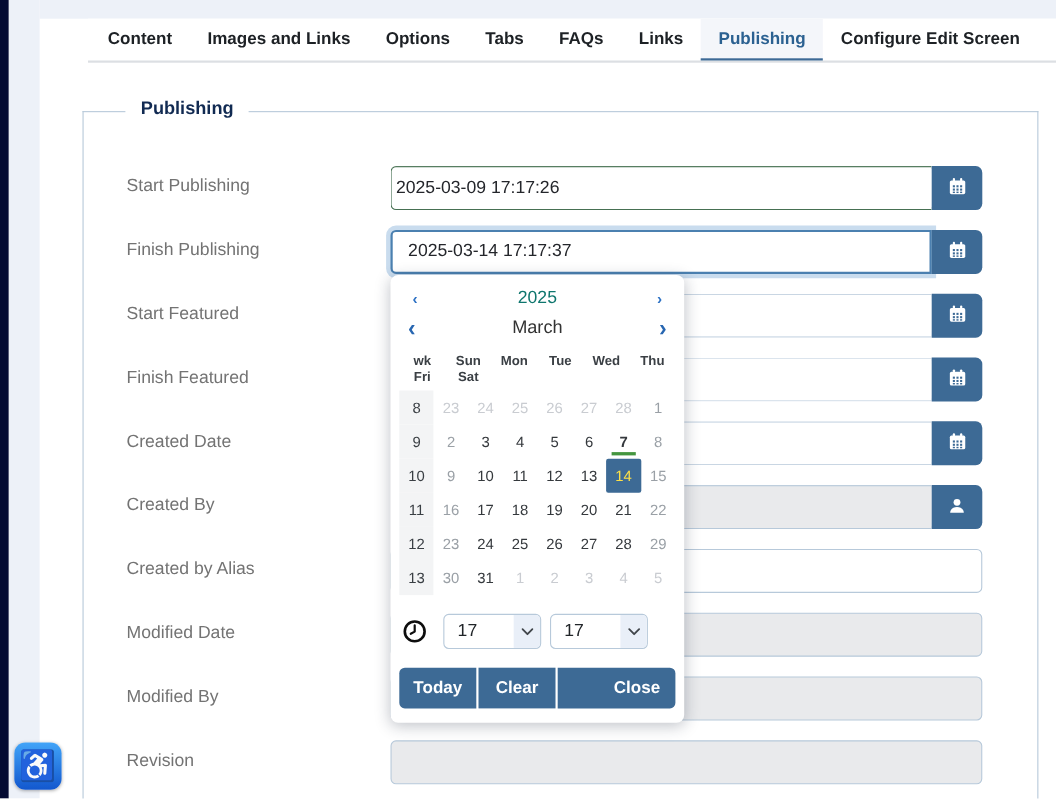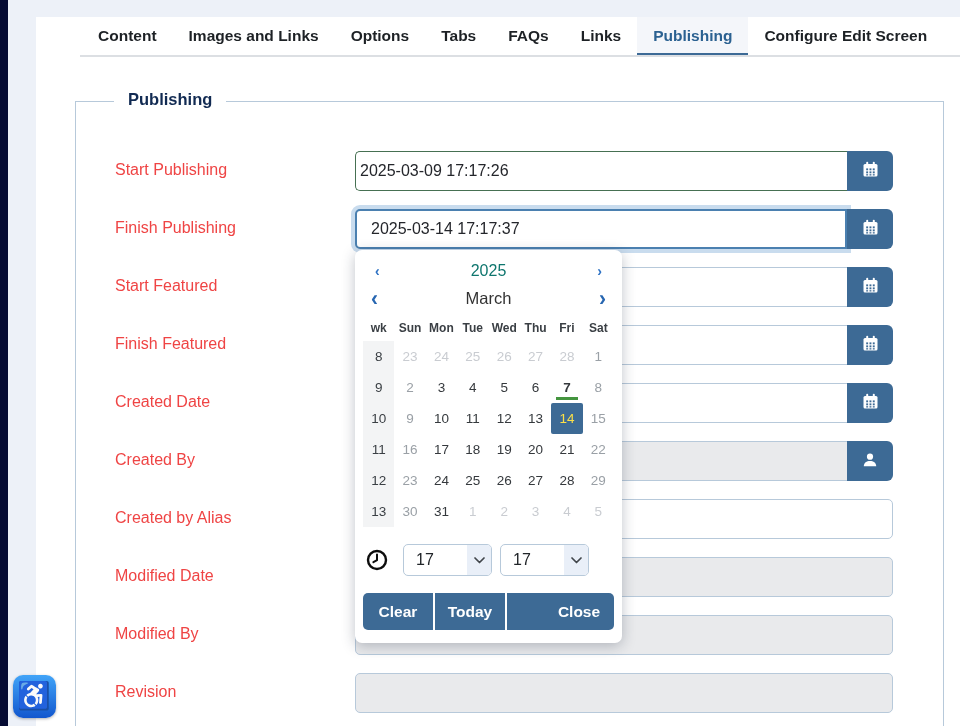--- a/index.html
+++ b/index.html
@@ -22,21 +22,21 @@
   .tab.active::after{content:"";position:absolute;left:0;right:0;bottom:-2px;height:4px;background:#3d6a96;}
 
   
   .panel{position:absolute;left:75px;top:101px;width:869px;height:630px;
     border:1px solid #b7c9da;border-bottom:none;background:#fff;box-sizing:border-box;}
   .legend{position:absolute;top:-12px;left:38px;background:#fff;padding:0 14px;
     font-size:16.5px;font-weight:bold;color:#112a52;}
 
   
   .frow{position:absolute;left:115px;width:790px;height:40px;}
-  .flabel{position:absolute;left:0;top:10px;font-size:16px;font-weight:500;color:#ef4444;}
+  .flabel{position:absolute;left:0;top:10px;font-size:16px;font-weight:500;color:#737373;}
   .igroup{position:absolute;left:240px;top:0;width:538px;height:40px;display:flex;}
   .tinput{
     flex:1;min-width:0;height:40px;box-sizing:border-box;border:1px solid #b7c9da;border-right:none;
     border-radius:5px 0 0 5px;padding:0 4px;font-size:16px;color:#24262b;
     font-family:inherit;background:#fff;outline:none;
   }
   .tinput.full{border-right:1px solid #b7c9da;border-radius:5px;}
   .tinput.valid{border-color:#467052;}
   .tinput.focused{border:2px solid #4b80b0;box-shadow:0 0 0 4px #c9dcee;padding:0 14px;}
   .tinput.disabled{background:#e9eaec;}
@@ -45,21 +45,21 @@
 
   
   .popup{position:absolute;left:355px;top:250px;width:267px;background:#fff;border-radius:7px;
     box-shadow:0 3px 14px rgba(30,40,60,.28);z-index:30;padding:10px 8px 13px;box-sizing:border-box;}
   .nav-year{display:flex;align-items:center;justify-content:space-between;padding:2px 12px 0;}
   .nav-month{display:flex;align-items:center;justify-content:space-between;padding:8px 8px 0;}
   .year-text{font-size:16px;color:#0f766e;}
   .month-text{font-size:16.5px;color:#333;}
   .arr-s{font-size:14px;font-weight:bold;color:#2e72c4;cursor:pointer;line-height:1;}
   .arr-b{font-size:21px;font-weight:900;color:#2766b1;cursor:pointer;line-height:1;transform:scaleY(1.05);}
-  .dow{display:grid;grid-template-columns:repeat(8,1fr);margin-top:12px;}
+  .dow{display:grid;grid-template-columns:repeat(6,1fr);margin-top:12px;}
   .dow span{text-align:center;font-size:12px;font-weight:bold;color:#3a3f44;}
   .grid{display:grid;grid-template-columns:repeat(8,1fr);grid-auto-rows:31px;margin-top:6px;}
   .c{display:flex;align-items:center;justify-content:center;font-size:13.5px;color:#35393d;cursor:pointer;position:relative;}
   .c.wk{background:#f3f4f5;color:#3a3f44;cursor:default;}
   .c.d[data-state="out"]{color:#c9ccd1;}
   .c.d[data-state="weekend"]{color:#9aa0a6;}
   .c.d[data-state="today"]{font-weight:bold;}
   .c.d[data-state="today"]::after{content:"";position:absolute;left:5px;right:5px;bottom:3px;height:3px;background:#44953f;}
   .c.d[data-state="selected"]{background:#3d6a95;color:#fde047;border-radius:2px;}
   .time{display:flex;align-items:center;margin-top:17px;padding:0 3px;}
@@ -365,21 +365,21 @@
       <span class="val">17</span>
       <span class="arrow">
         <svg width="11" height="7" viewBox="0 0 11 7" fill="none">
             <path d="M1 1l4.5 4.5L10 1" stroke="#41464b" stroke-width="1.7" stroke-linecap="round" stroke-linejoin="round"></path>
           </svg>
       </span>
     </div>
   </div>
 
   <div class="dp-actions">
+    <button class="dp-btn">Today</button>
     <button class="dp-btn">Clear</button>
-    <button class="dp-btn">Today</button>
     <button class="dp-btn">Close</button>
   </div>
 </div>
 
 <button class="a11y">
   <span>♿</span>
 </button>
 
 </body></html>

